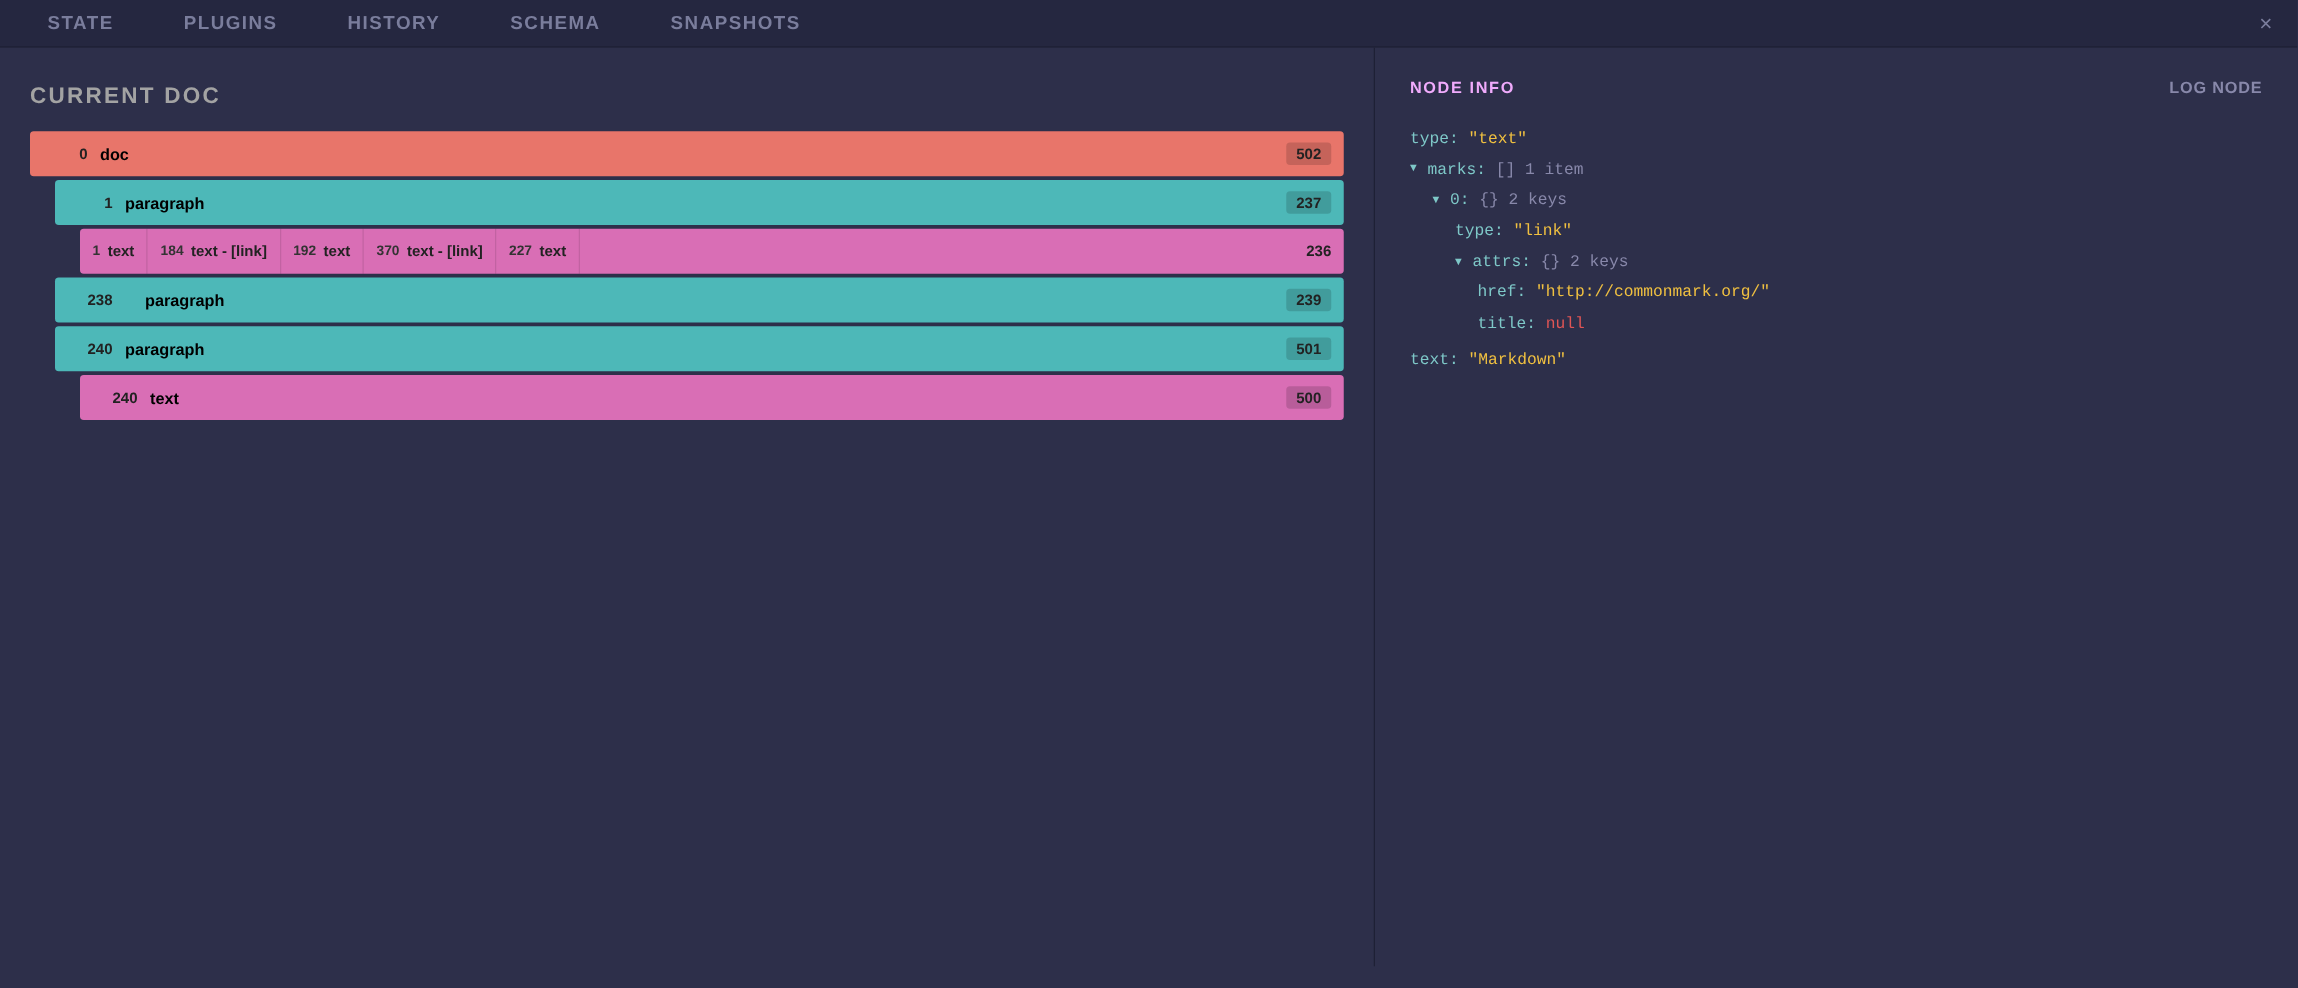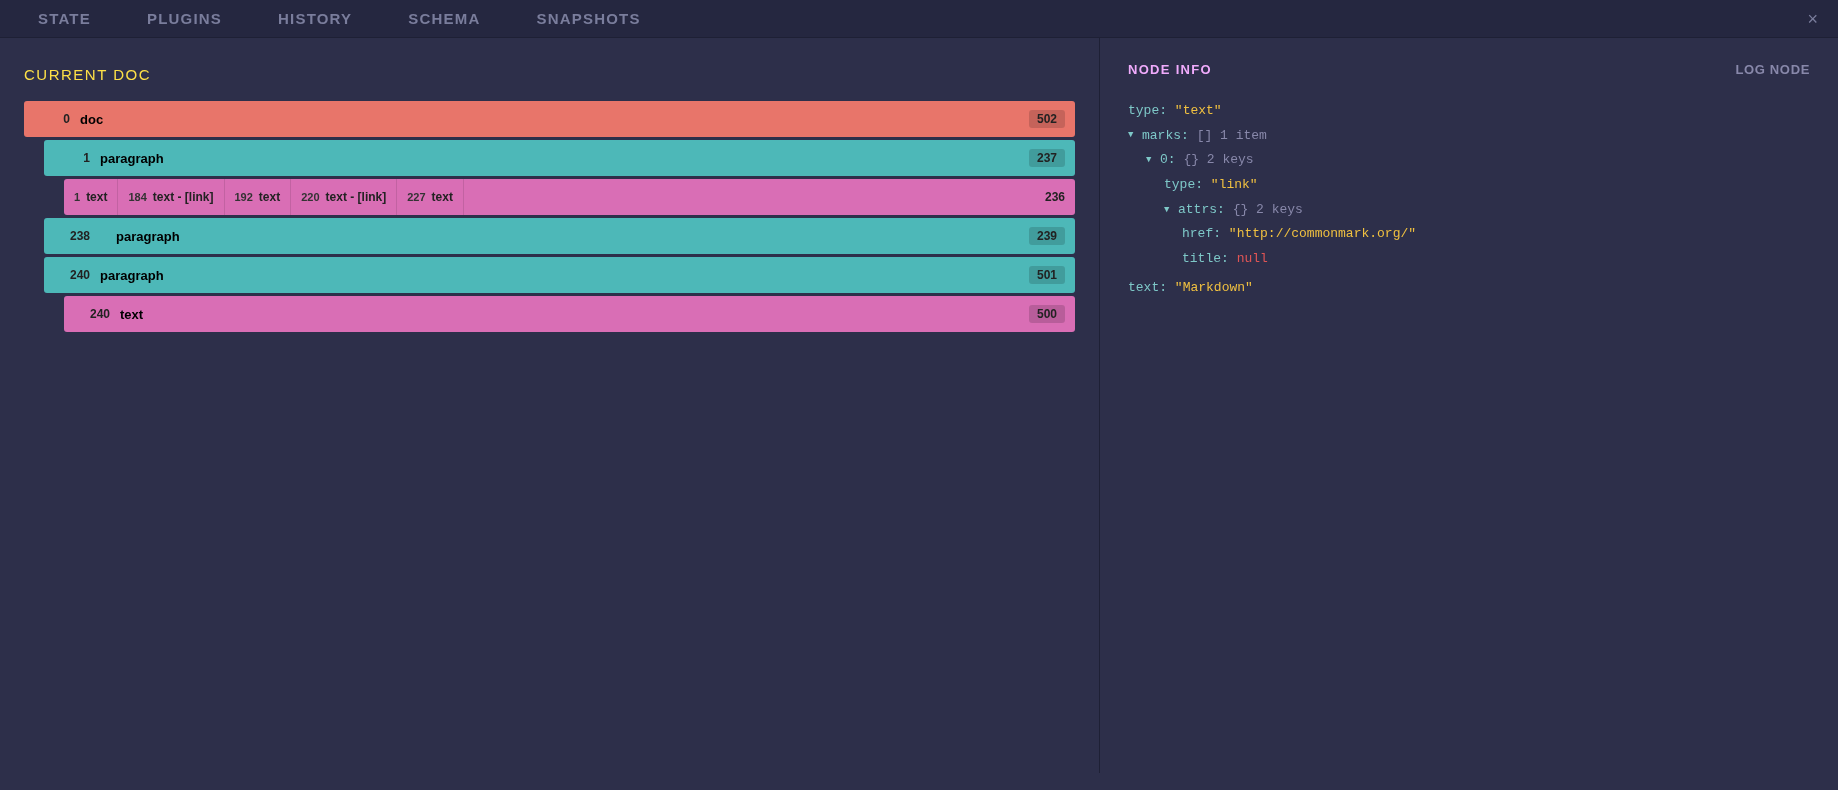--- a/index.html
+++ b/index.html
@@ -69,24 +69,24 @@
     }
 
     
     .left-panel {
       flex: 0 0 1100px;
       padding: 28px 24px;
       border-right: 1px solid #1e2035;
       overflow-y: auto;
     }
     .section-title {
-      font-size: 15px;
-      font-weight: 400;
+      font-size: 18px;
+      font-weight: 700;
       letter-spacing: 0.1em;
-      color: #fde047;
+      color: #a3a3a3;
       text-transform: uppercase;
       margin-bottom: 18px;
     }
 
     
     .doc-tree {
       font-size: 13px;
     }
 
     
@@ -267,21 +267,21 @@
         </div>
         <div class="inline-cell">
           <span class="pos-num">184</span>
           <span>text - [link]</span>
         </div>
         <div class="inline-cell">
           <span class="pos-num">192</span>
           <span>text</span>
         </div>
         <div class="inline-cell">
-          <span class="pos-num">220</span>
+          <span class="pos-num">370</span>
           <span>text - [link]</span>
         </div>
         <div class="inline-cell">
           <span class="pos-num">227</span>
           <span>text</span>
         </div>
         <div class="inline-cell" style="flex:1; justify-content:flex-end;">
           <span>236</span>
         </div>
       </div>

